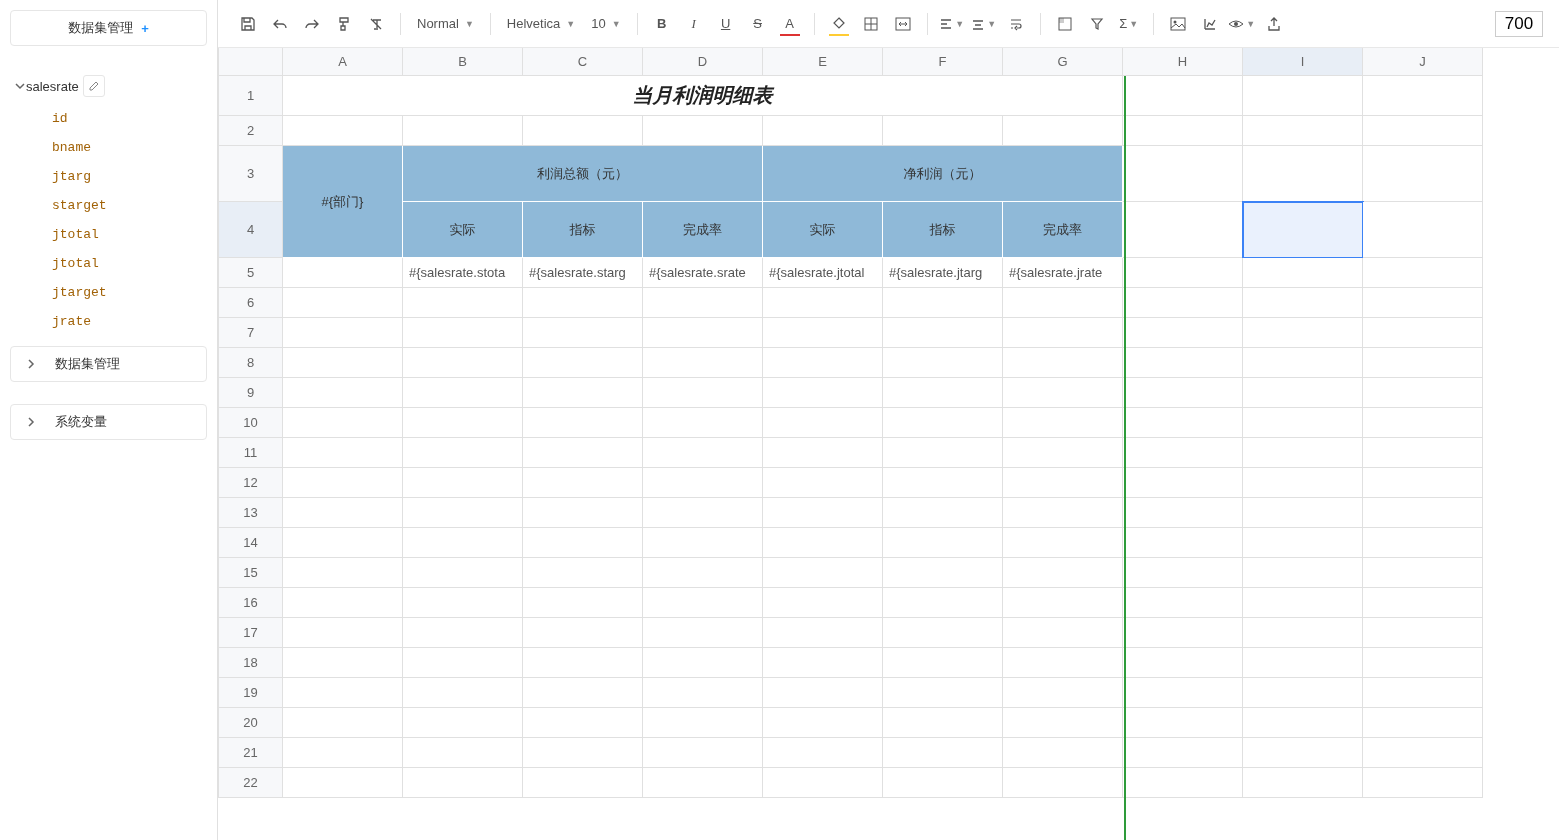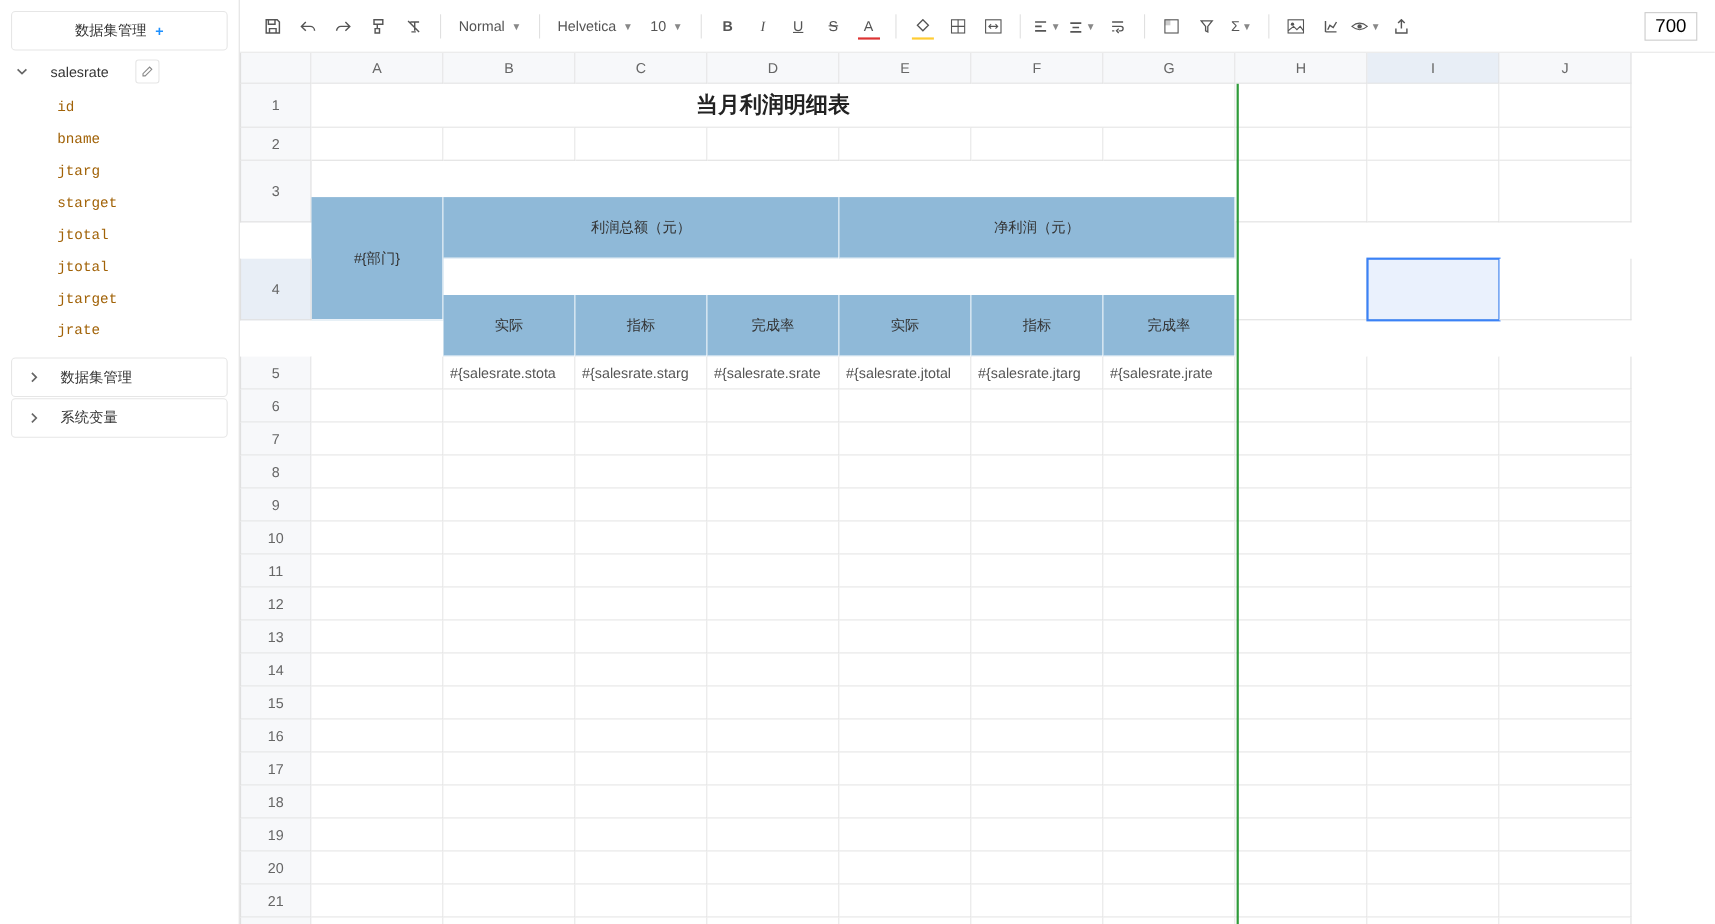--- a/index.html
+++ b/index.html
@@ -1,41 +1,41 @@
 <!DOCTYPE html>
 <html><head>
 <meta charset="utf-8">
 <style>
 * { box-sizing: border-box; margin: 0; padding: 0; }
 body { font-family: "Helvetica Neue", Helvetica, Arial, "Microsoft YaHei", sans-serif; font-size: 13px; color: #333; background: #fff; display: flex; height: 840px; width: 1559px; overflow: hidden; }
 .sidebar { width: 218px; border-right: 1px solid #e0e0e0; padding: 10px; background: #fff; flex-shrink: 0; }
-.panel-btn { border: 1px solid #e6e6e6; border-radius: 4px; padding: 8px 14px; margin-bottom: 1px; display: flex; align-items: center; gap: 8px; cursor: pointer; background: #fff; }
+.panel-btn { border: 1px solid #e6e6e6; border-radius: 4px; padding: 8px 14px; margin-bottom: 22px; display: flex; align-items: center; gap: 8px; cursor: pointer; background: #fff; }
 .panel-btn .plus { color: #1e90ff; font-weight: bold; }
-.tree-item { padding: 7px 4px; display: flex; align-items: center; gap: 20px; cursor: pointer; }
+.tree-item { padding: 7px 4px; display: flex; align-items: center; gap: 0; cursor: pointer; }
 .chev { width: 12px; height: 12px; display: inline-flex; align-items: center; justify-content: center; }
 .chev svg { width: 10px; height: 10px; }
 .edit-ico { width: 22px; height: 22px; border: 1px solid #e6e6e6; border-radius: 3px; display: inline-flex; align-items: center; justify-content: center; margin-left: 4px; }
 .field-item { padding: 7px 4px 7px 42px; cursor: pointer; color: #a16207; font-family: Liberation Mono, monospace; }
 .main { flex: 1; display: flex; flex-direction: column; overflow: hidden; }
 .toolbar { height: 48px; border-bottom: 1px solid #e8e8e8; display: flex; align-items: center; padding: 0 16px; gap: 4px; background: #fff; }
 .tb-btn { width: 28px; height: 28px; display: inline-flex; align-items: center; justify-content: center; cursor: pointer; border-radius: 3px; color: #555; position: relative; }
 .tb-sep { width: 1px; height: 22px; background: #e0e0e0; margin: 0 6px; }
 .tb-select { display: inline-flex; align-items: center; gap: 6px; padding: 0 6px; cursor: pointer; color: #555; height: 28px; }
 .tb-caret { font-size: 9px; color: #888; }
 .zoom-box { margin-left: auto; }
 .zoom-input { width: 48px; height: 26px; border: 1px solid #ccc; text-align: center; font-size: 17px; }
 .grid-wrap { flex: 1; overflow: auto; position: relative; background: #fff; }
 .grid { display: grid; grid-template-columns: 65px repeat(10, 120px); position: relative; }
 .corner, .col-hdr, .row-hdr { background: #f7f8fa; border: 1px solid #e0e0e0; border-left: none; border-top: none; display: flex; align-items: center; justify-content: center; height: 28px; color: #666; font-size: 13px; }
 .corner { border-left: 1px solid #e0e0e0; }
 .row-hdr { border-left: 1px solid #e0e0e0; height: 30px; }
 .row-hdr.sel { background: #e8eef6; }
 .cell { border: 1px solid #e0e0e0; border-left: none; border-top: none; height: 30px; display: flex; align-items: center; padding: 0 6px; overflow: hidden; white-space: nowrap; background: #fff; font-size: 13px; color: #555; }
-.cell.title { font-weight: bold; font-size: 20px; color: #222; justify-content: center; }
-.cell.hdr-blue { background: #8fb9d8; color: #333; justify-content: center; border-color: #fff; margin-top: 33px; }
+.cell.title { font-weight: bold; font-size: 20px; color: #222; justify-content: center; font-style: italic; }
+.cell.hdr-blue { background: #8fb9d8; color: #333; justify-content: center; border-color: #fff; }
 .cell.selected { outline: 2px solid #3b82f6; outline-offset: -1px; background: #eaf1fd; }
 .tall { height: 56px; }
 .green-line { position: absolute; top: 28px; bottom: 0; width: 2px; background: #2e9b3a; left: calc(65px + 120px*7 + 1px); z-index: 5; }
 svg { pointer-events: none; }
 .under-accent { position: absolute; bottom: 2px; left: 4px; right: 4px; height: 2px; }
 </style>
 </head>
 <body>
 
 <div class="sidebar">

